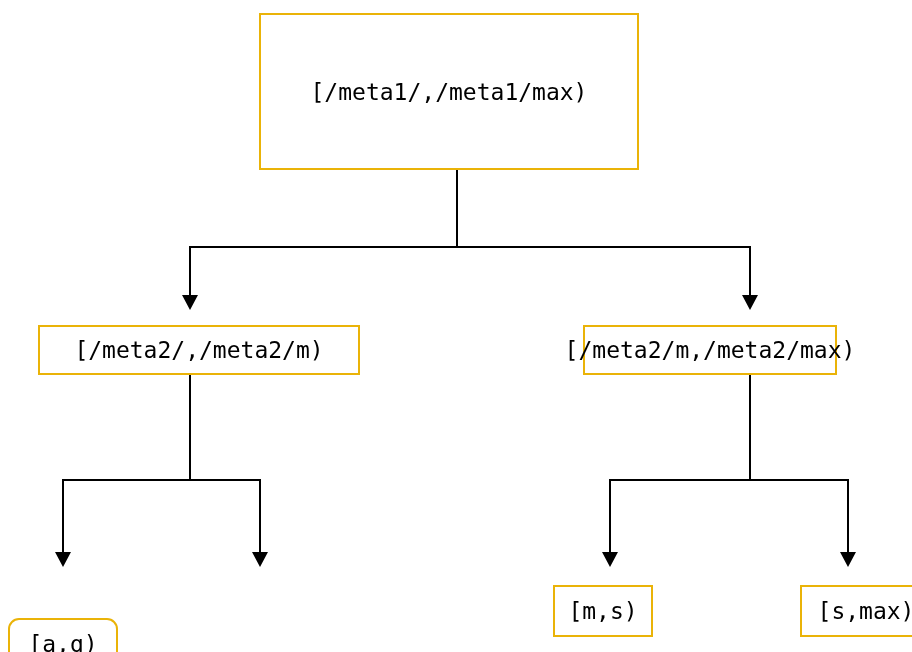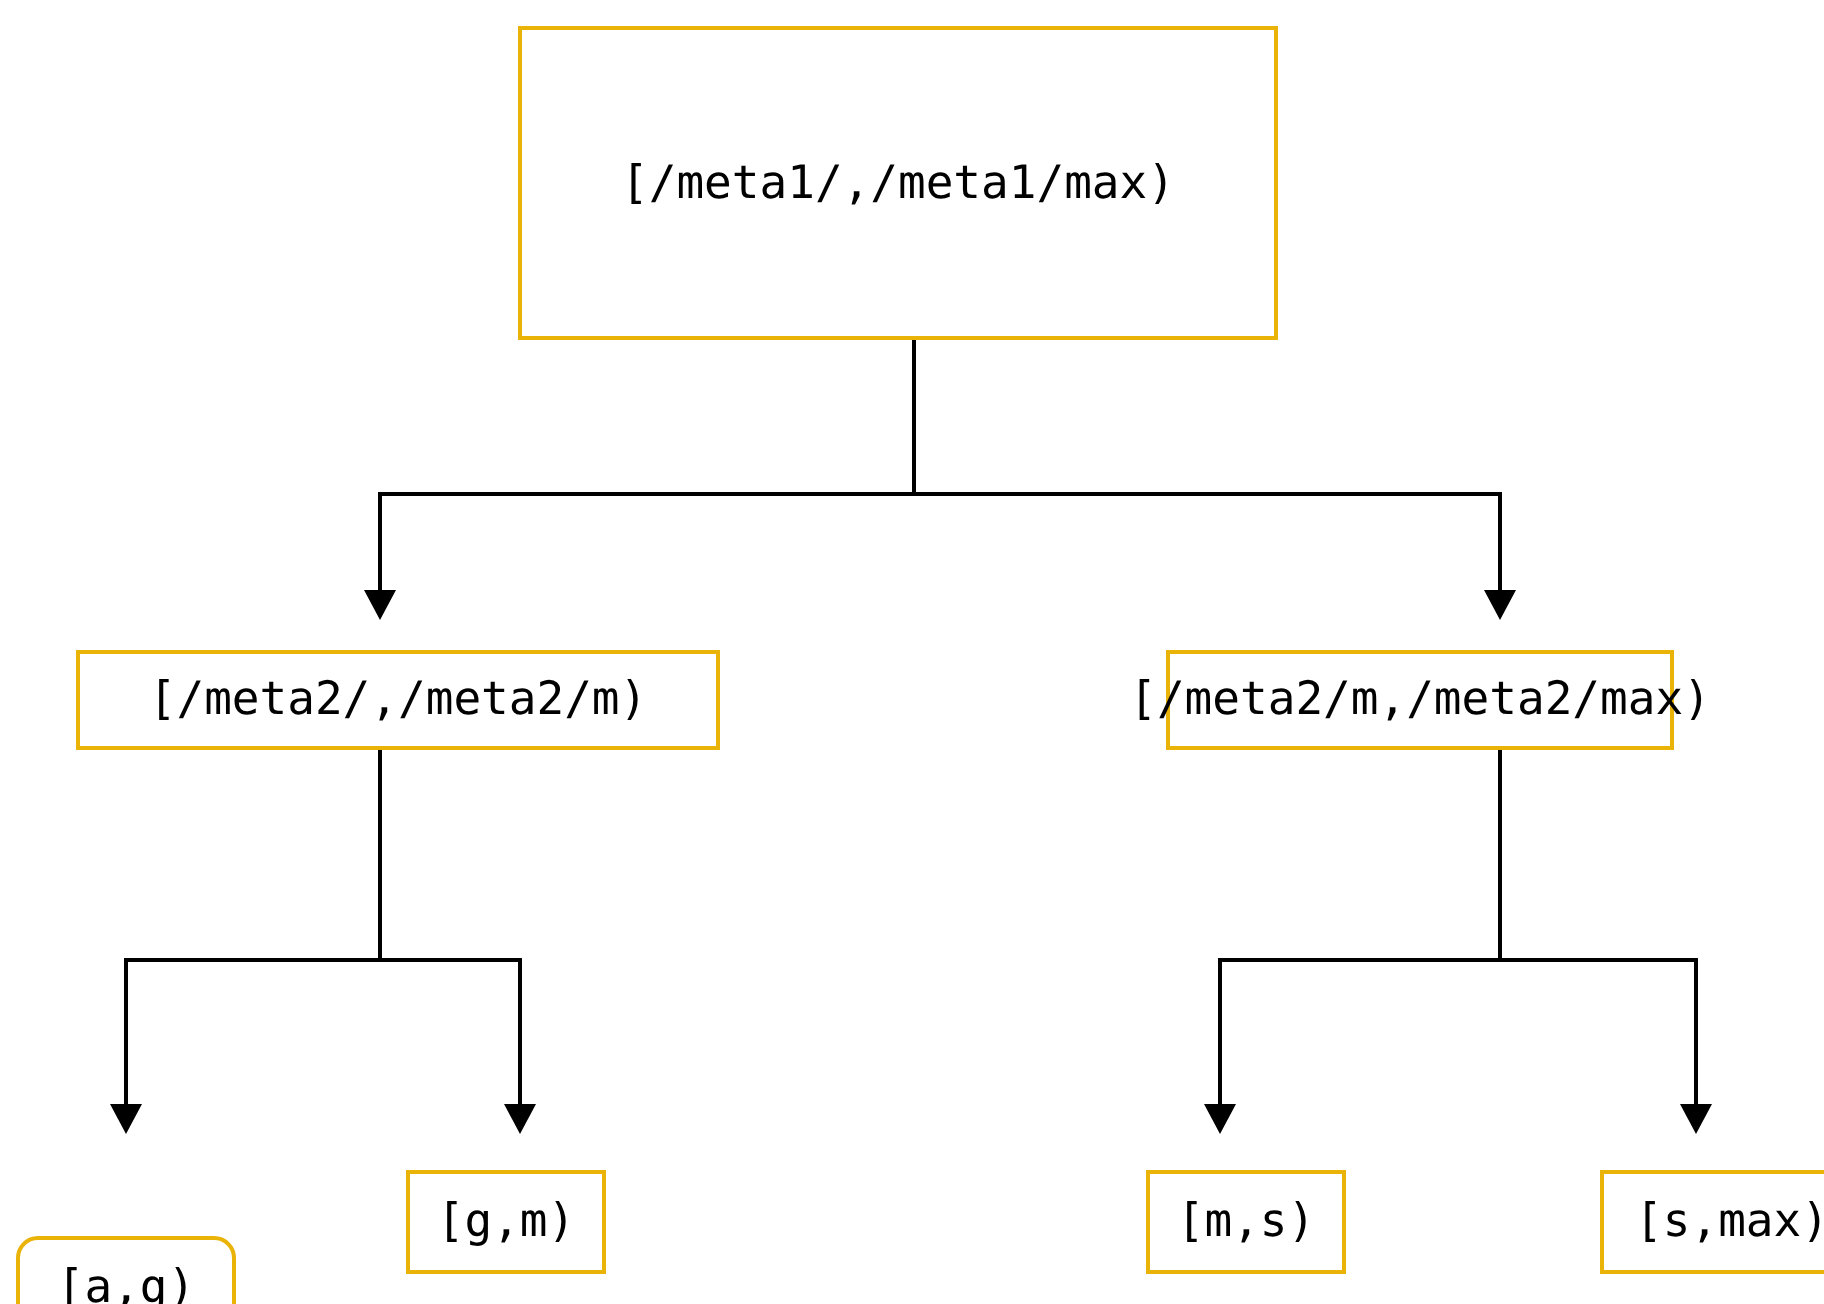--- a/index.html
+++ b/index.html
@@ -40,21 +40,21 @@
     justify-content: center;
     font-size: 23px;
     color: #000000;
     white-space: nowrap;
   }
   .node-root  { left: 259px; top: 13px;  width: 380px; height: 157px; }
   .node-l2a   { left: 22px;  top: 325px; width: 322px; height: 50px; margin-left: 16px; }
   .node-l2b   { left: 583px; top: 325px; width: 254px; height: 50px; }
   .node-leaf0 { left: 8px;   top: 618px; width: 110px;  height: 52px; border-radius: 11px; }
   .node-leaf1 { left: 203px; top: 585px; width: 100px; height: 52px; }
-  .node-leaf2 { left: 553px; top: 585px; width: 100px; height: 52px; margin-left: 20px; }
+  .node-leaf2 { left: 553px; top: 585px; width: 100px; height: 52px; }
   .node-leaf3 { left: 800px; top: 585px; width: 120px; height: 52px; padding-left: 12px; }
 </style>
 </head>
 <body>
 
 <div class="canvas">
 
   <svg class="connectors" width="912" height="652" viewBox="0 0 912 652" aria-hidden="true">
 
     <g>
@@ -94,23 +94,20 @@
   </div>
 
   <div class="node node-l2b">
     <span>[/meta2/m,/meta2/max)</span>
   </div>
 
   <div class="node node-leaf0">
     <span>[a,g)</span>
   </div>
 
-  <div class="node node-leaf1">
-    <span>[g,m)</span>
-  </div>
 
   <div class="node node-leaf2">
     <span>[m,s)</span>
   </div>
 
   <div class="node node-leaf3">
     <span>[s,max)</span>
   </div>
 
 </div>

